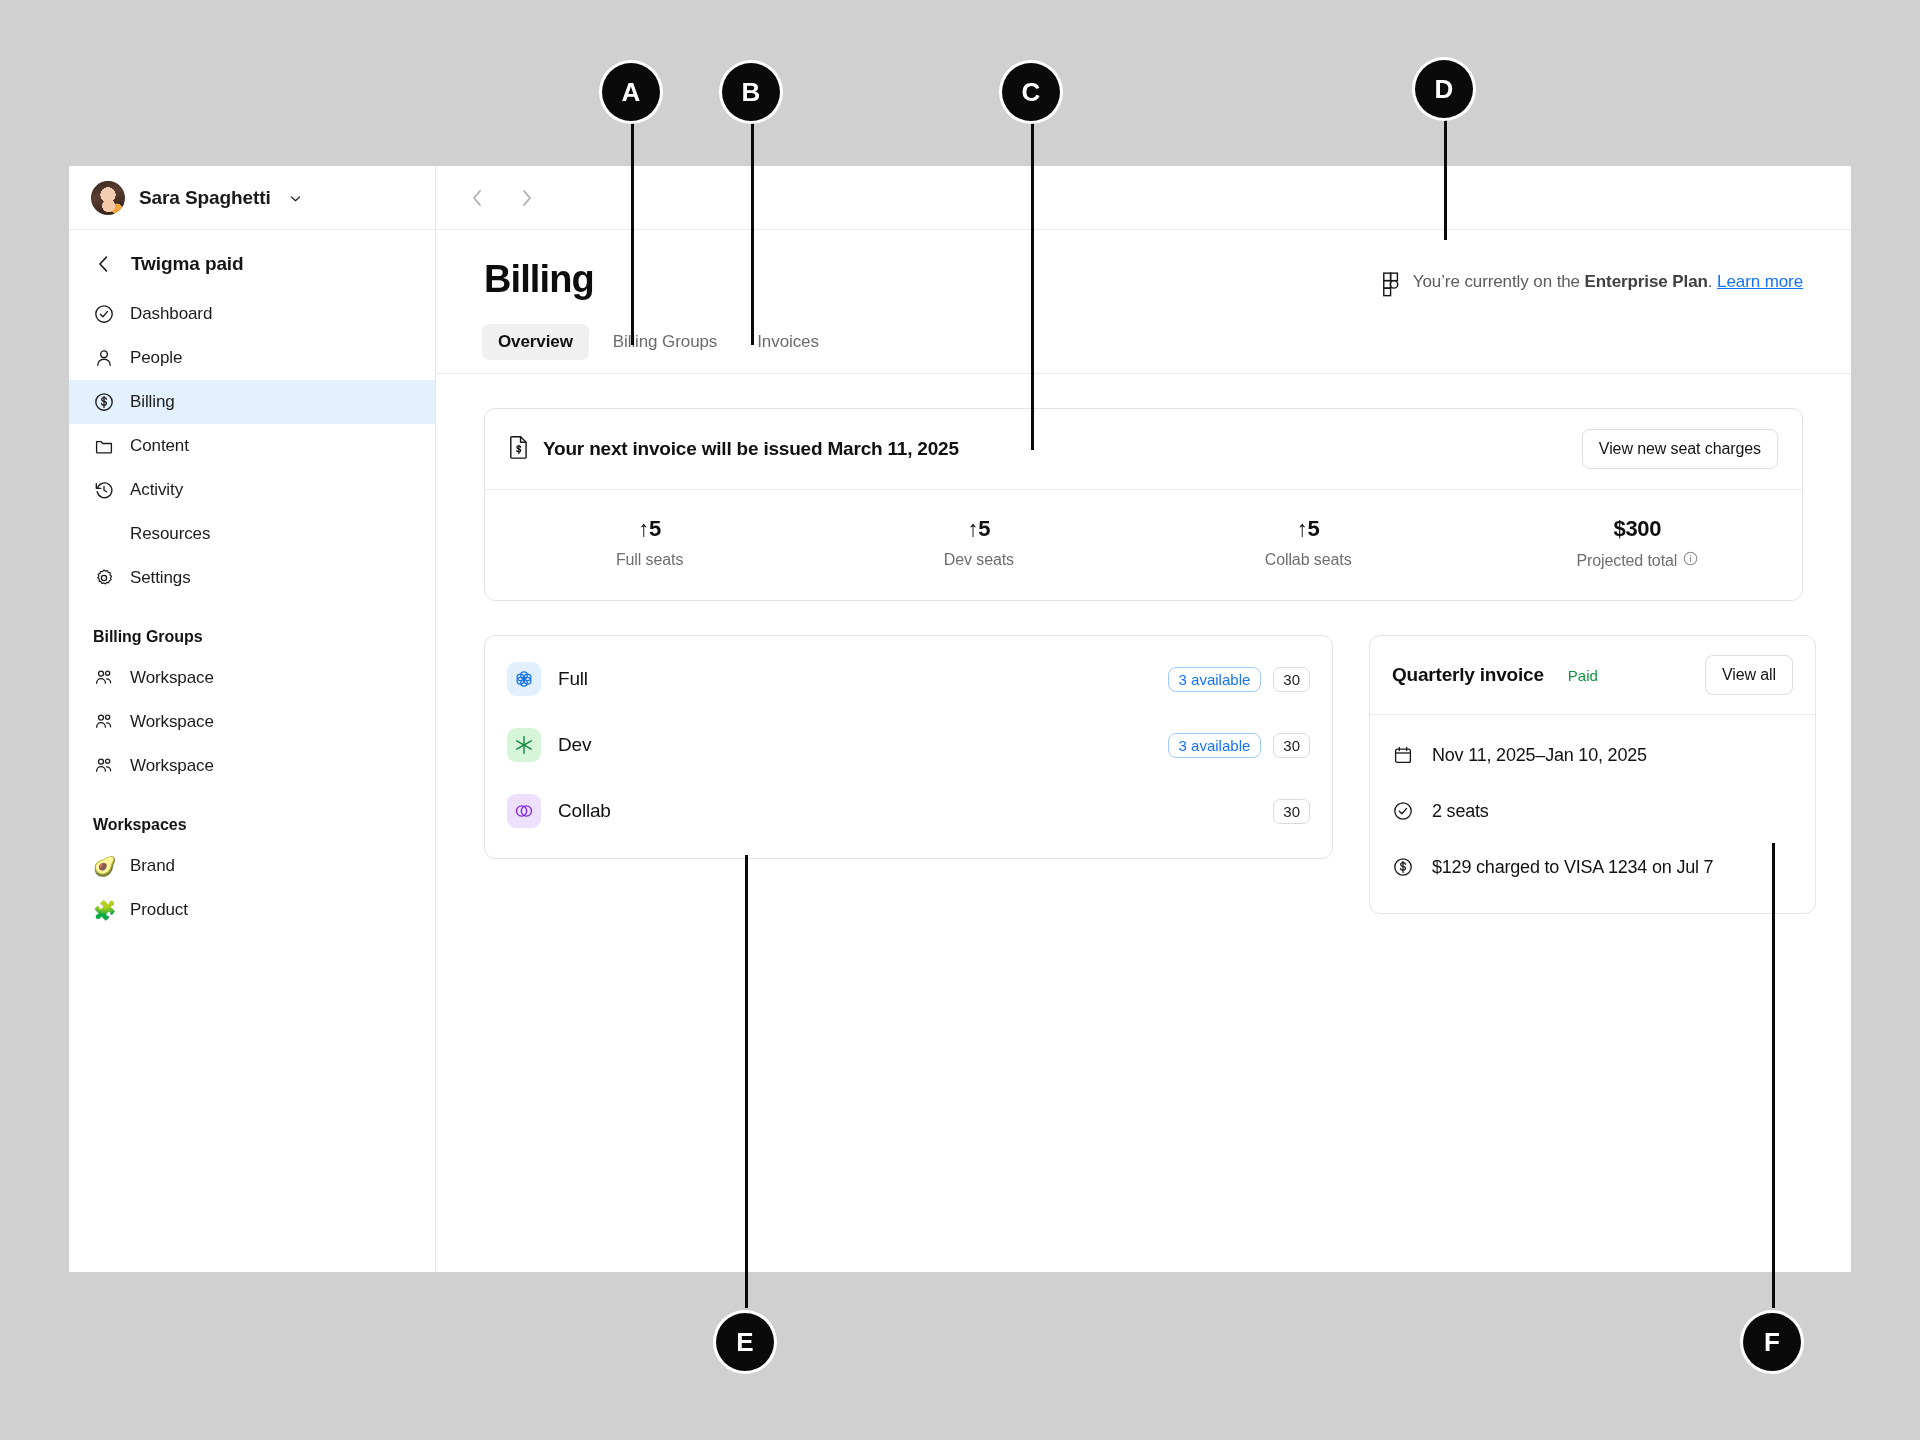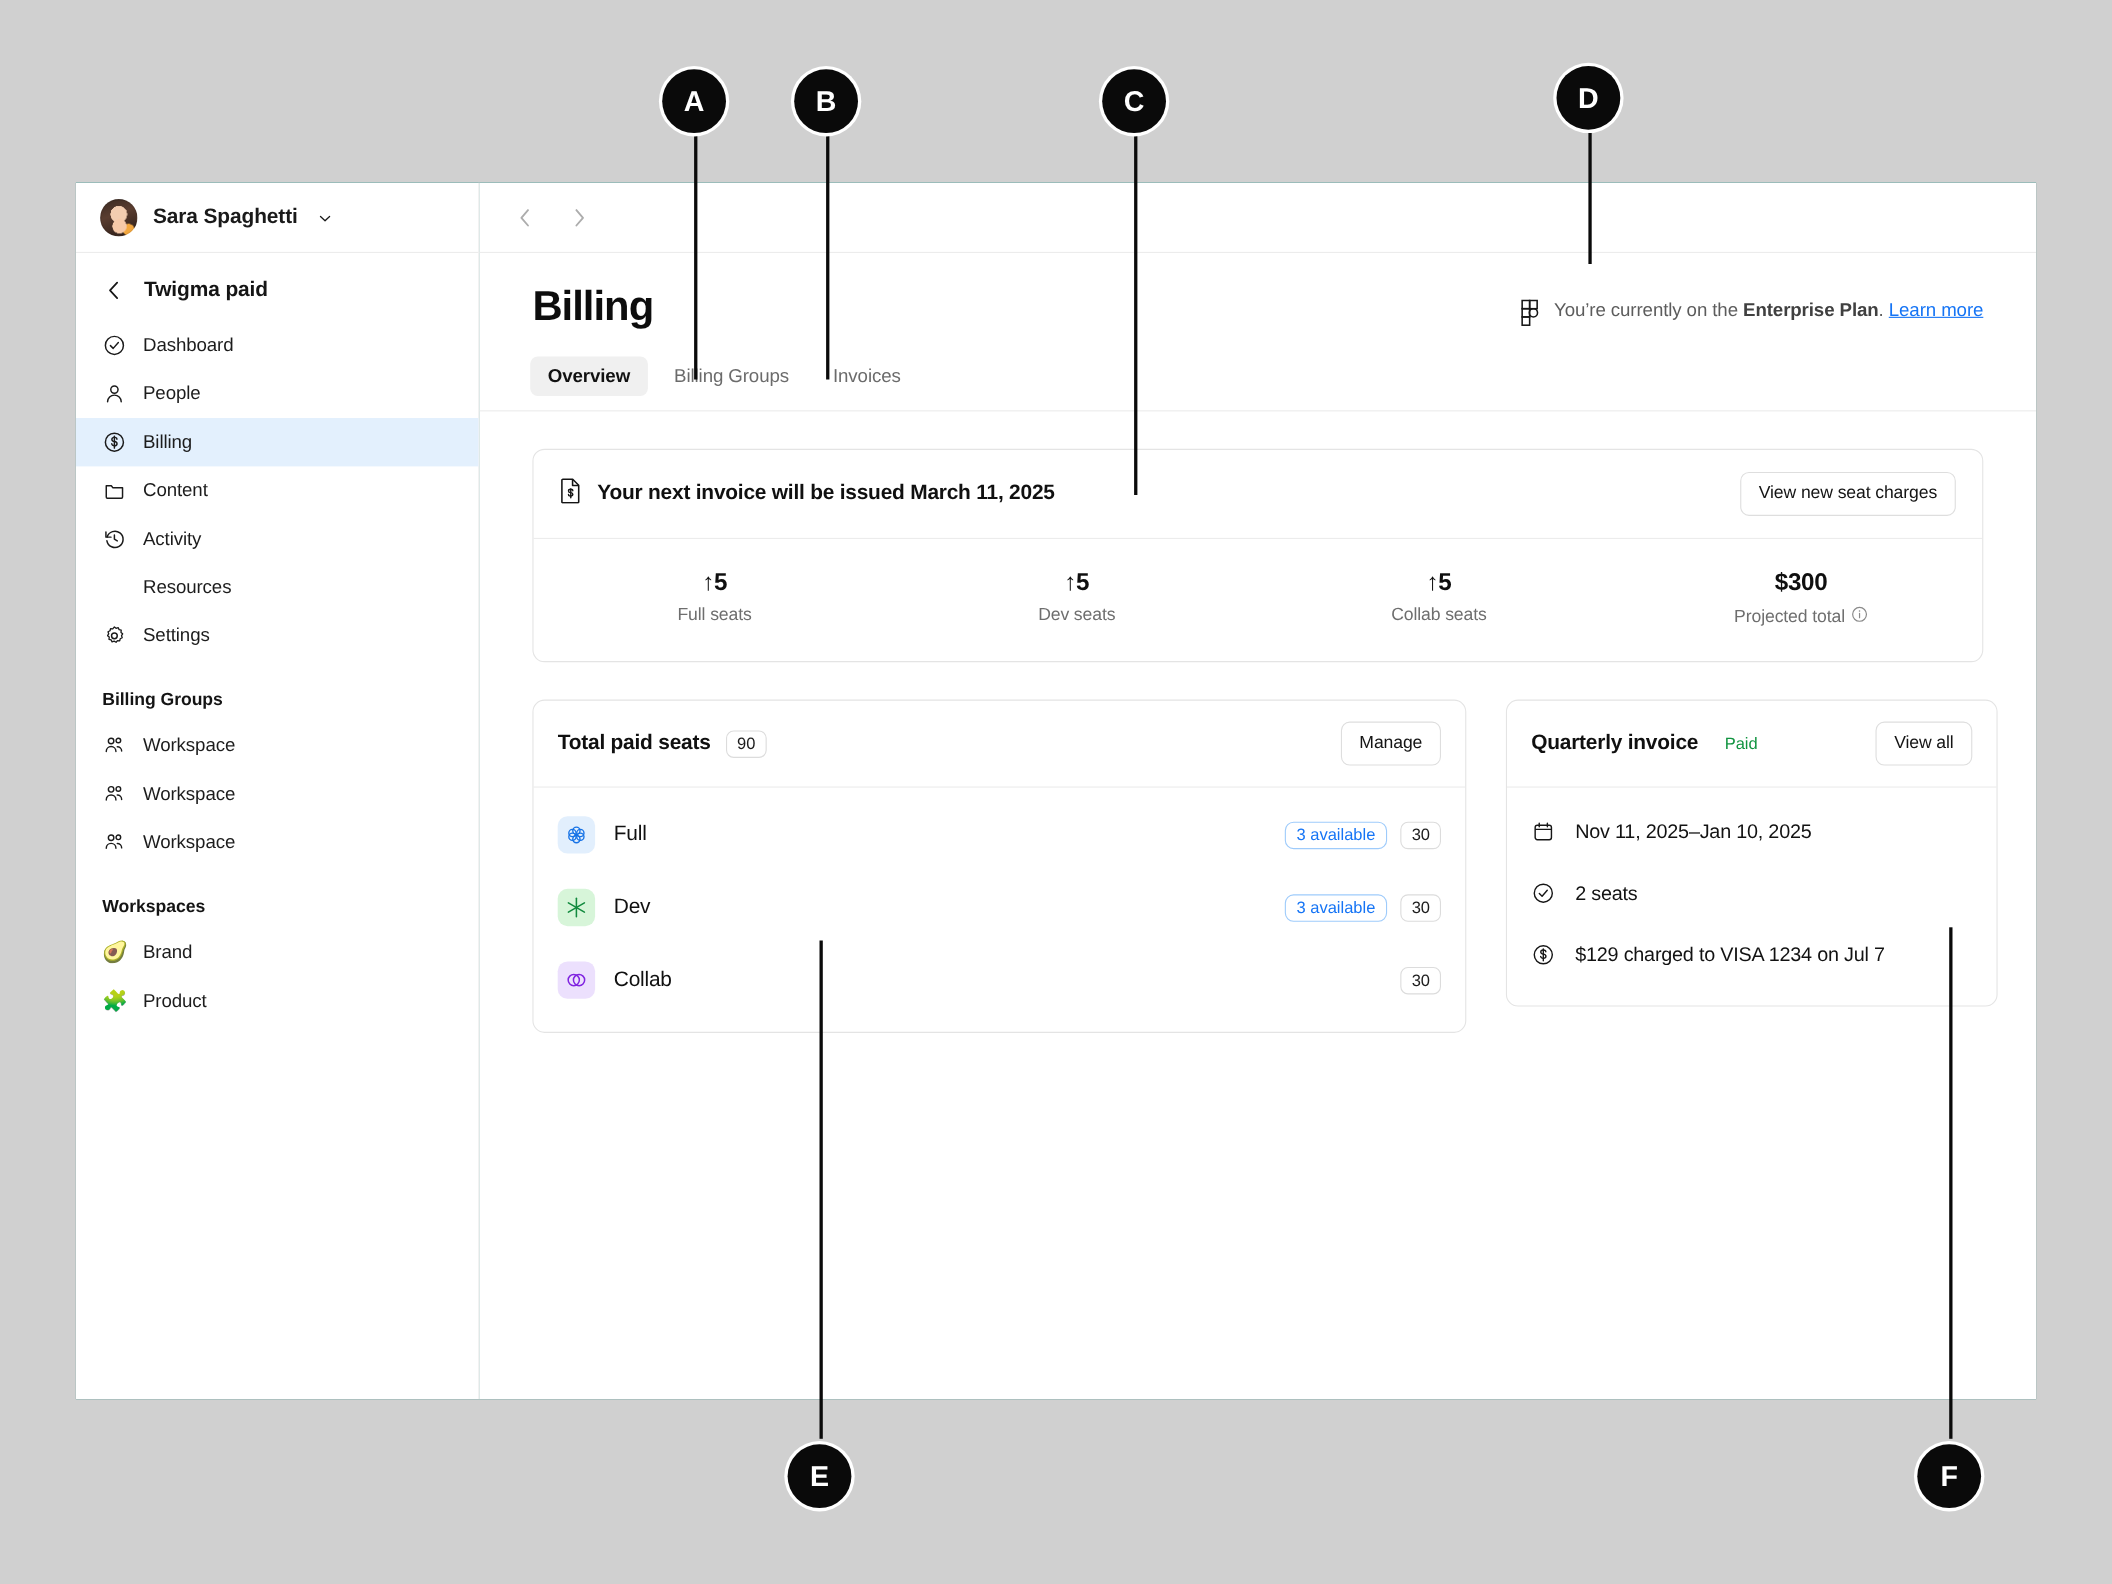--- a/index.html
+++ b/index.html
@@ -426,27 +426,20 @@
                     </svg>
                 </span>
               </div>
             </div>
           </div>
         </div>
 
         <div class="cards-row">
 
           <div class="card card-left">
-            <div class="card-head">
-              <div class="card-head-l">
-                <span class="card-title">Total paid seats</span>
-                <span class="pill">90</span>
-              </div>
-              <button class="btn">Manage</button>
-            </div>
 
             <div style="padding:10px 0 14px 0;">
               <div class="seat-row">
                 <span class="seat-ic" style="background:#e2effd;">
                   <svg width="22" height="22" viewBox="0 0 22 22">
                     <g fill="none" stroke="#1773e6" stroke-width="1.25">
                       <circle cx="11" cy="7.2" r="3.3"></circle>
                         <circle cx="11" cy="14.8" r="3.3"></circle>
                       <circle cx="7.4" cy="9.3" r="3.3"></circle>
                         <circle cx="14.6" cy="9.3" r="3.3"></circle>

